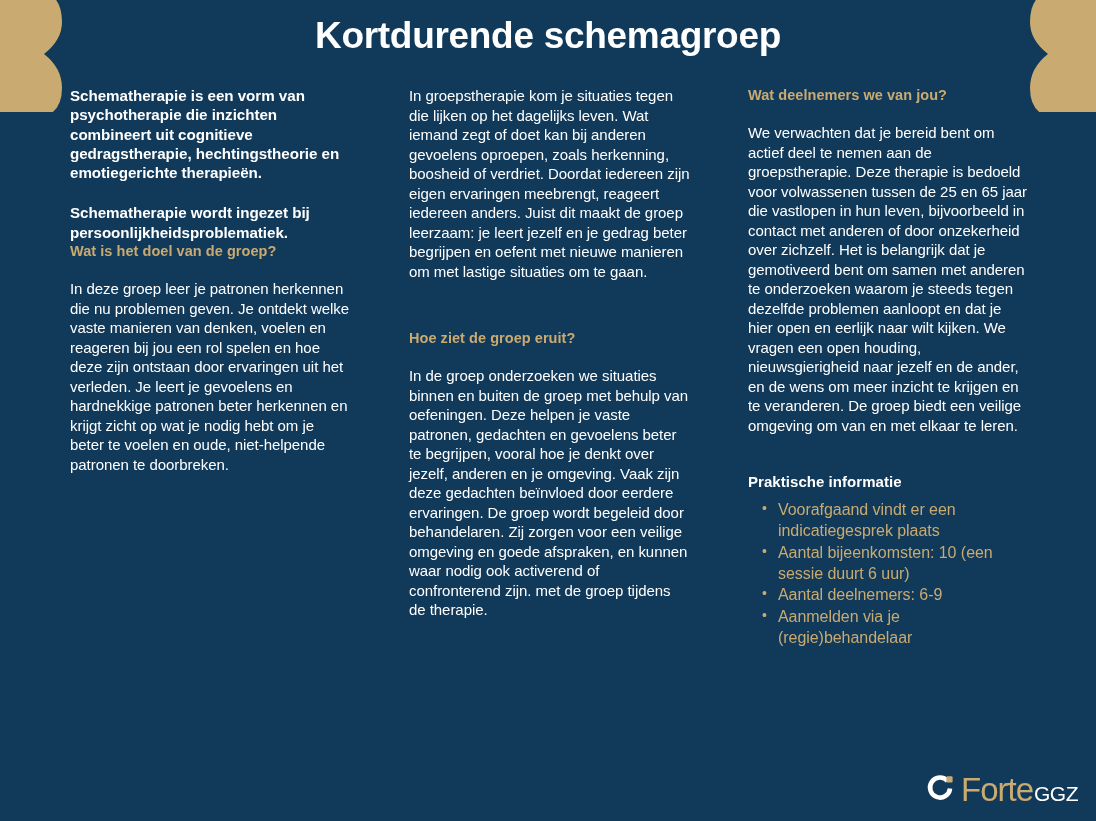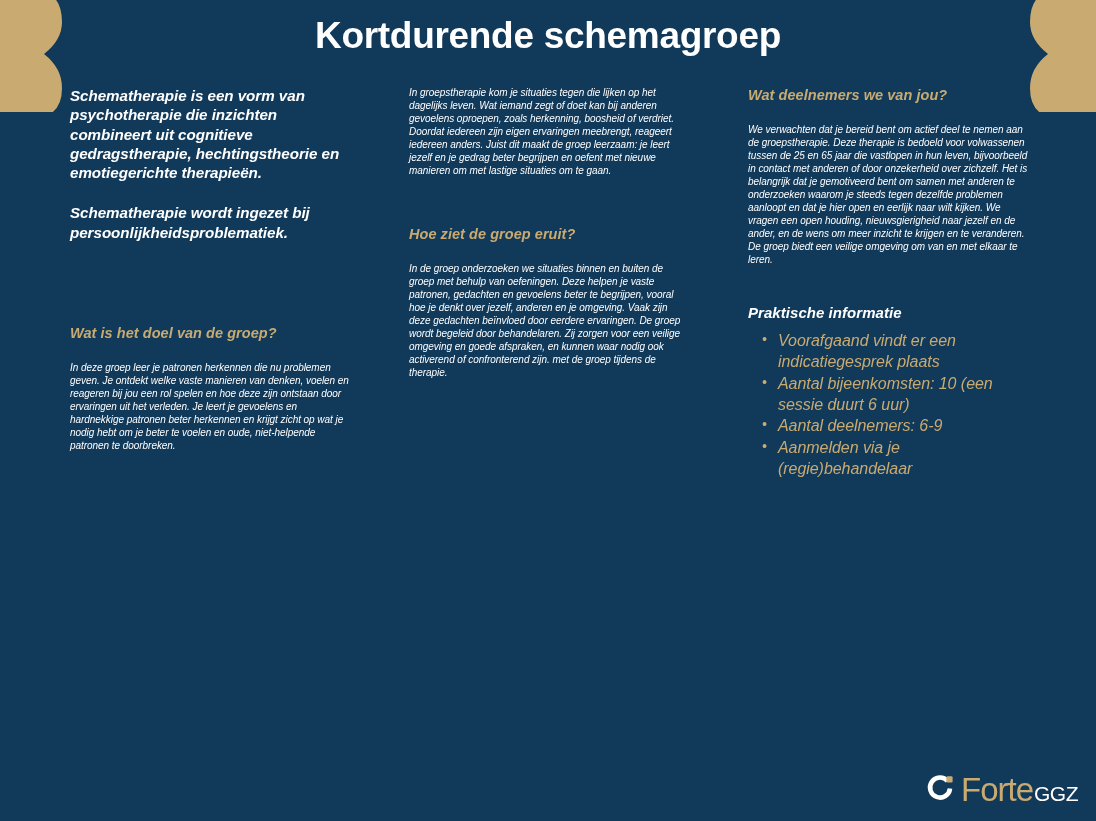--- a/index.html
+++ b/index.html
@@ -56,53 +56,52 @@
 
   
   .columns {
     position: absolute;
     top: 86px;
     left: 70px;
     right: 52px;
     bottom: 60px;
     display: flex;
     gap: 58px;
-    font-style: italic;
   }
   .col { width: 281px; flex: 0 0 281px; }
   .col-3 { position: relative; }
 
   .section { margin-bottom: 0; }
 
   h2.sect-head {
     margin: 0 0 19px 0;
     font-size: 14.5px;
     font-weight: 700;
     color: #c9ab71;
     line-height: 1.25;
     letter-spacing: 0.05px;
   }
 
   p.body-text {
     margin: 0;
-    font-size: 10px;
+    font-size: 15px;
     line-height: 1.3;
     color: #ffffff;
     letter-spacing: -0.05px;
   }
 
   p.body-text.lead {
     font-weight: 700;
     font-size: 15.2px;
     line-height: 1.27;
   }
   p.body-text.lead + p.body-text.lead { margin-top: 21px; }
 
   
-  .c1-block2 { margin-top: 82px; }
+  .c1-block2 { }
 
   
   .c2-block2 { margin-top: 48px; }
 
   
   .practical {
     margin-top: 38px;
   }
   h3.practical-head {
     margin: 0 0 10px 0;

